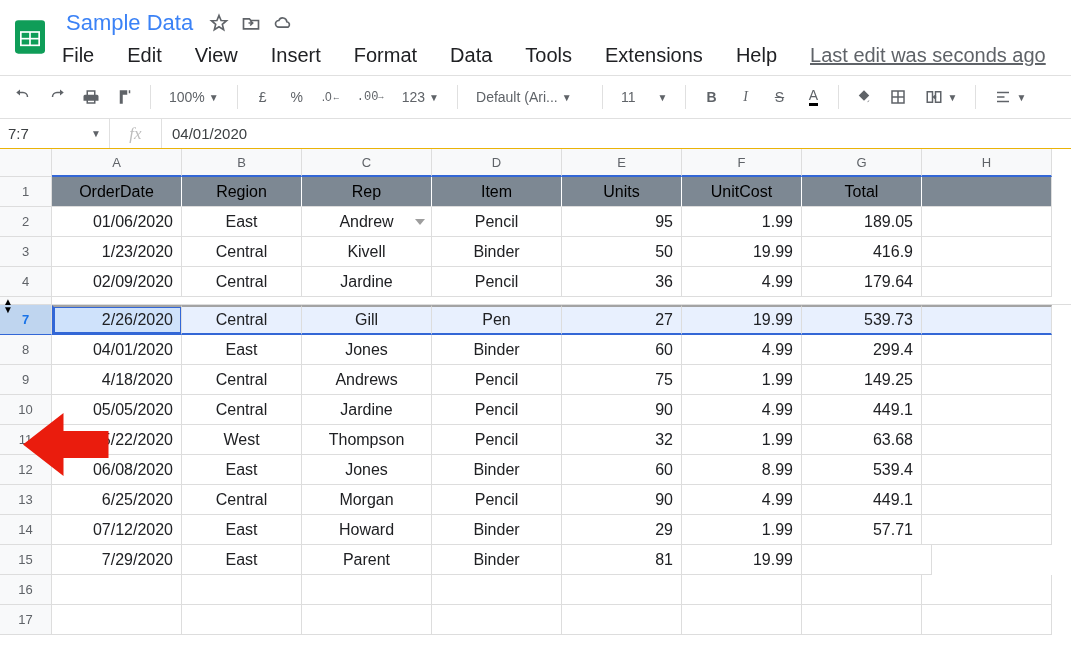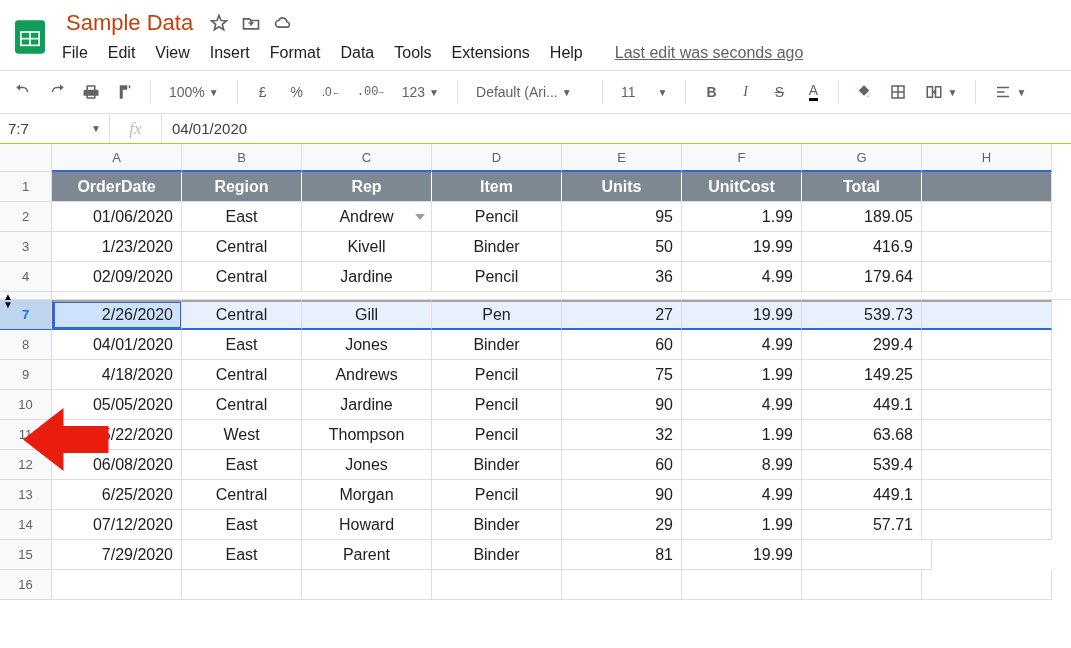--- a/index.html
+++ b/index.html
@@ -19,31 +19,31 @@
   }
   .doc-icon {
     width: 44px; height: 56px;
     display: flex; align-items: center; justify-content: center;
     padding-top: 2px;
   }
   .doc-icon svg { width: 40px; height: 40px; }
   .title-col { display: flex; flex-direction: column; }
   .title-row {
     display: flex; align-items: center; gap: 12px;
-    font-size: 22px; color: #c2410c;
+    font-size: 22px; color: #3b82f6;
   }
   .title-row .doc-title { padding: 2px 4px; }
   .title-icons { display: flex; gap: 12px; color: #5f6368; }
   .title-icons svg, .title-icons span { width: 20px; height: 20px; display:inline-flex; align-items:center; justify-content:center; }
   .menubar {
-    display: flex; gap: 20px; font-size: 16px; color: #202124;
+    display: flex; gap: 33px; font-size: 20px; color: #202124;
     padding: 6px 0 8px 0; align-items:center;
   }
   .menubar span { cursor: default; }
-  .last-edit { color: #5f6368; text-decoration: underline; margin-left: 12px; }
+  .last-edit { color: #5f6368; text-decoration: underline; }
   
   .toolbar {
     border-top: 1px solid #e0e0e0;
     border-bottom: 1px solid #e0e0e0;
     padding: 2px 10px;
     display: flex; align-items: center; gap: 8px;
     font-size: 14px; color: #5f6368;
     height: 44px;
   }
   .toolbar .sep { width: 1px; height: 24px; background: #e0e0e0; margin: 0 4px; }
@@ -81,21 +81,21 @@
     background:#f8f9fa; color:#5f6368; font-size:13px;
     display:flex; align-items:center; justify-content:center;
     position:relative;
   }
   .cell {
     height: 30px; border-bottom:1px solid #ddd; border-right:1px solid #ddd;
     padding: 0 8px; display:flex; align-items:center; font-size:16px; color:#202124;
     overflow:hidden; white-space:nowrap;
   }
   .hdr .cell {
-    background:#7d8893; color:#ffffff; font-weight:bold; justify-content:center;
+    background:#7d8893; color:#000000; font-weight:normal; justify-content:center;
     border-right:1px solid #fff;
   }
   .hdr .cell:last-child { border-right:1px solid #ddd; background:#7d8893;}
   .c-A{width:130px;} .c-B{width:120px;} .c-C{width:130px;} .c-D{width:130px;}
   .c-E{width:120px;} .c-F{width:120px;} .c-G{width:120px;} .c-H{width:130px;}
   .num { justify-content:flex-end; }
   .ctr { justify-content:center; }
   .selected-row .cell { background:#e8f0fe; }
   .selected-row .rowhead { background:#bfd5ef; color:#1a73e8; font-weight:bold; border-bottom:1px solid #3367d6;}
   .sel-border-top { border-top:2px solid #a3a3a3; }
@@ -429,15 +429,26 @@
         <div class="rowhead">16</div>
         <div class="cell c-A"></div>
         <div class="cell c-B"></div>
         <div class="cell c-C"></div>
         <div class="cell c-D"></div>
         <div class="cell c-E"></div>
         <div class="cell c-F"></div>
         <div class="cell c-G"></div>
         <div class="cell c-H"></div>
       </div>
+      <div class="data-row">
+        <div class="rowhead">17</div>
+        <div class="cell c-A"></div>
+        <div class="cell c-B"></div>
+        <div class="cell c-C"></div>
+        <div class="cell c-D"></div>
+        <div class="cell c-E"></div>
+        <div class="cell c-F"></div>
+        <div class="cell c-G"></div>
+        <div class="cell c-H"></div>
+      </div>
     </div>
 
 </div>
 
 </body></html>

